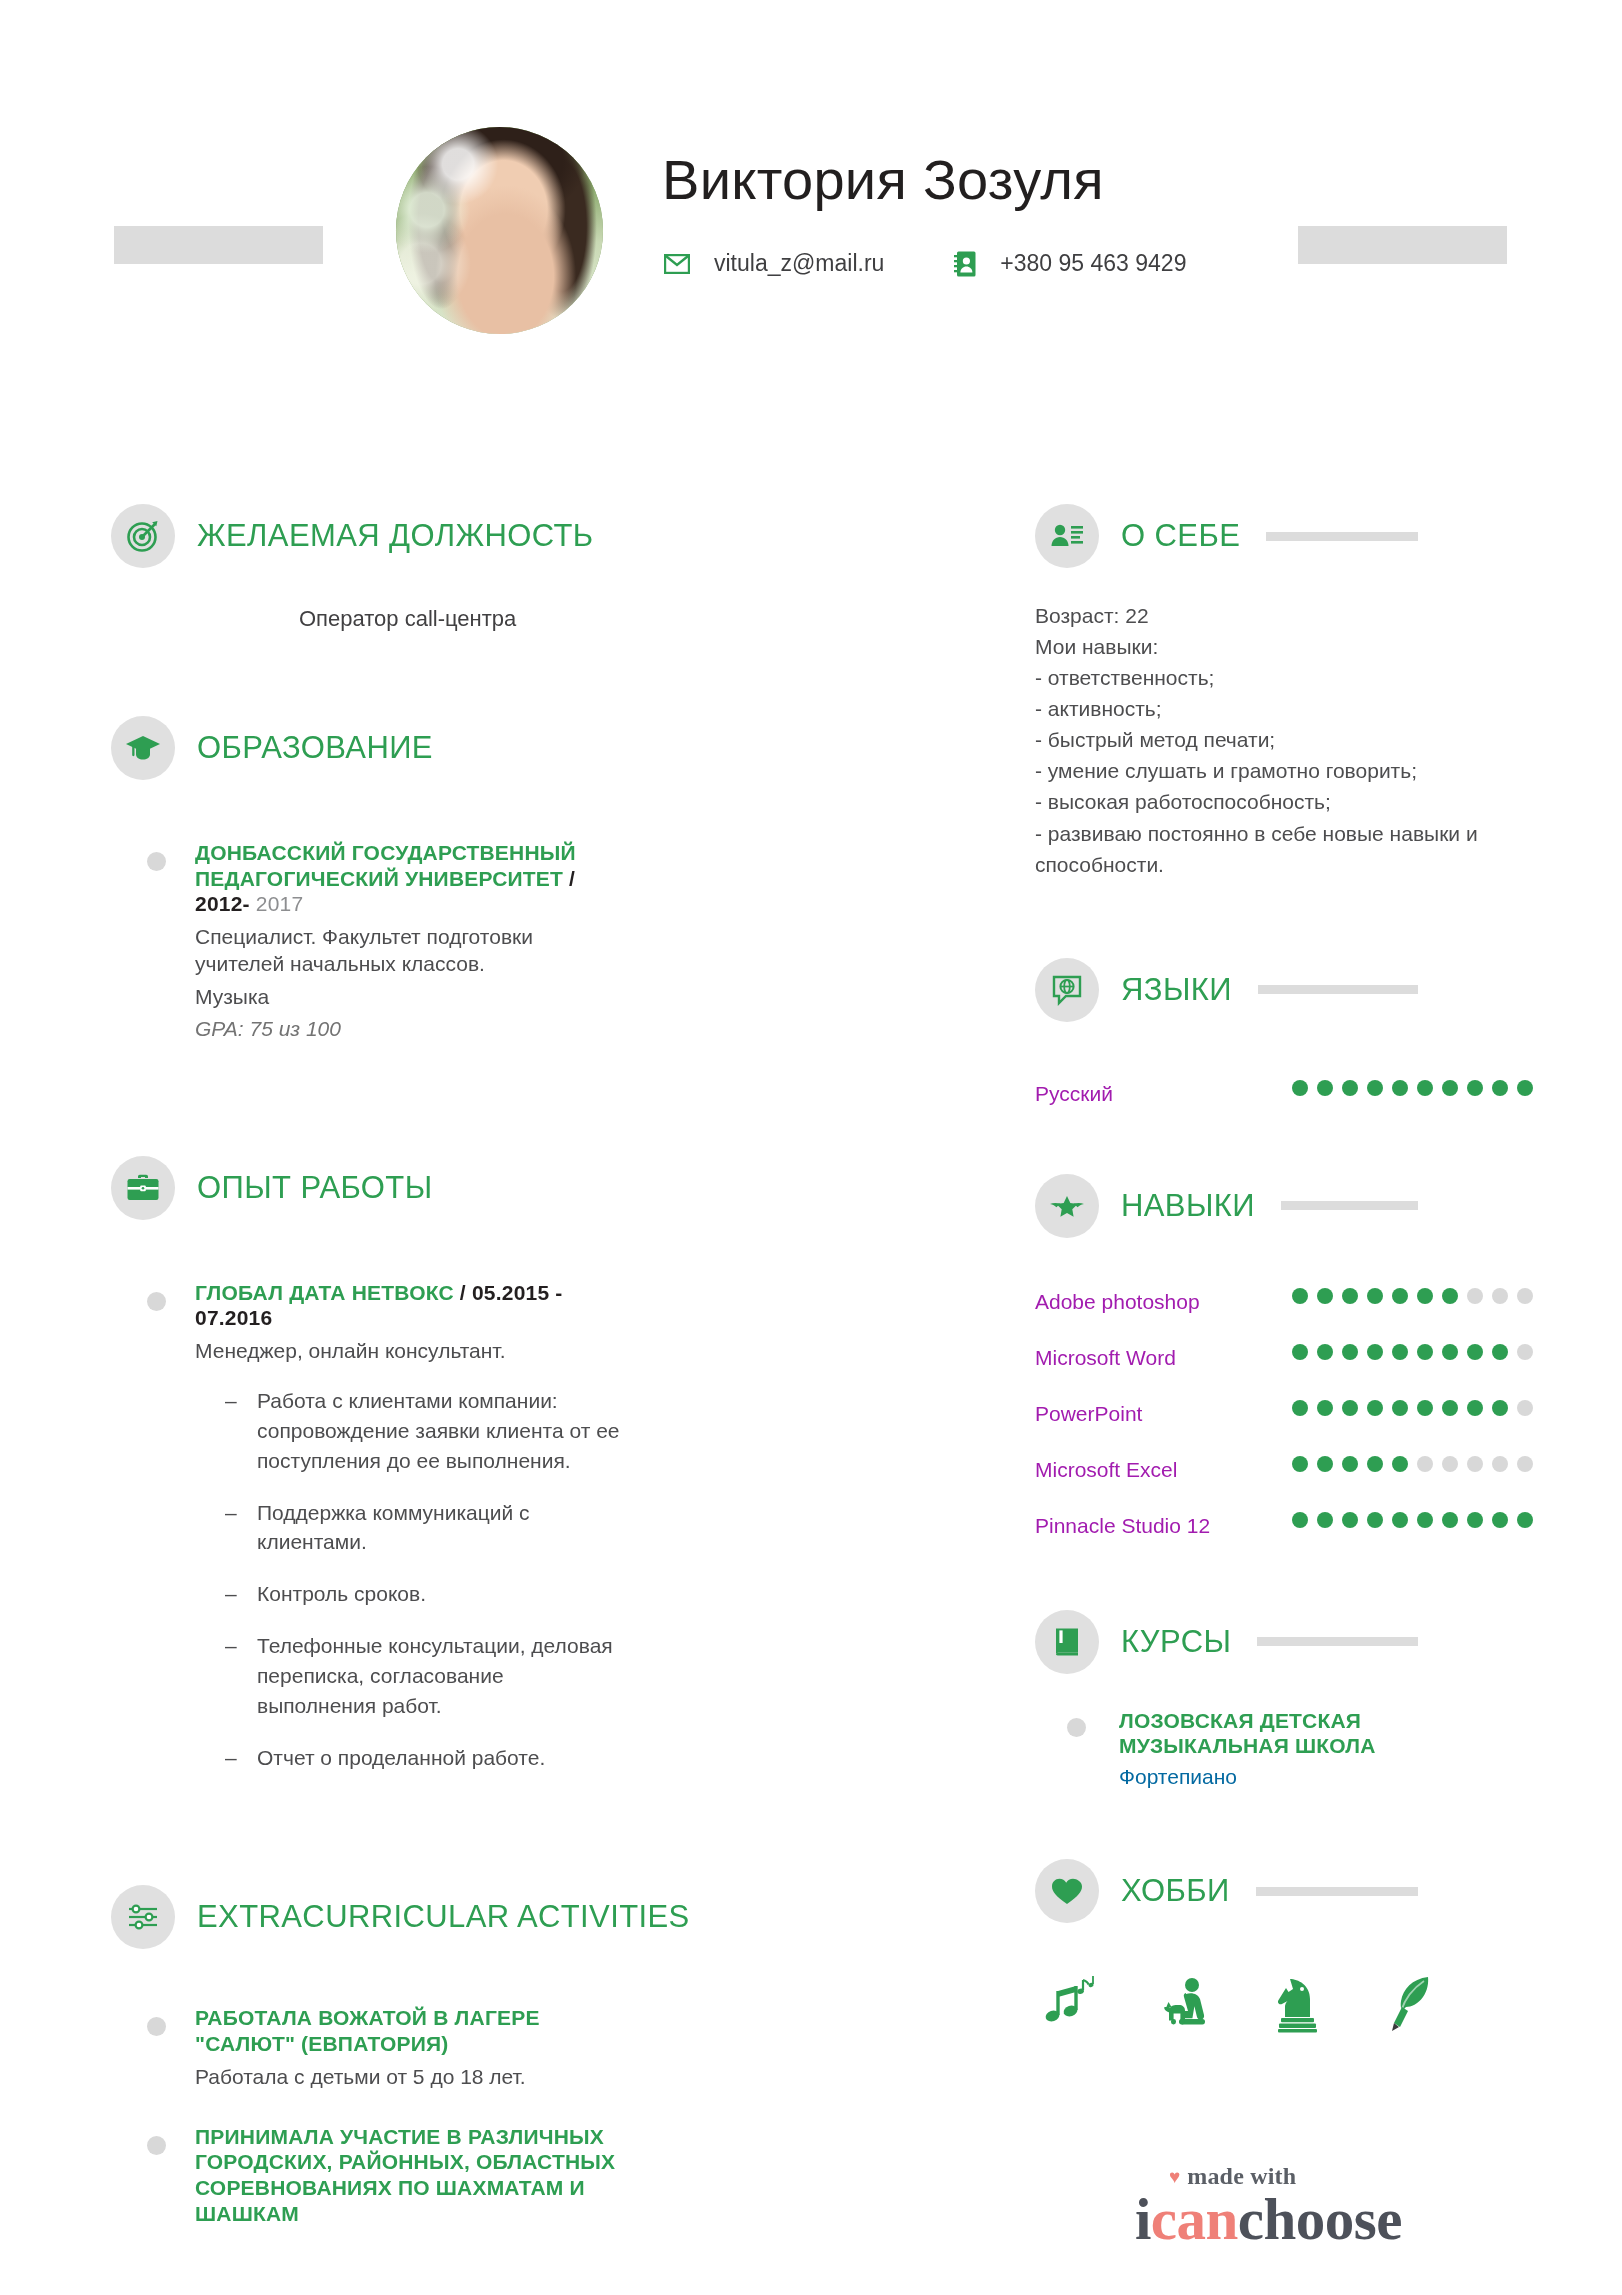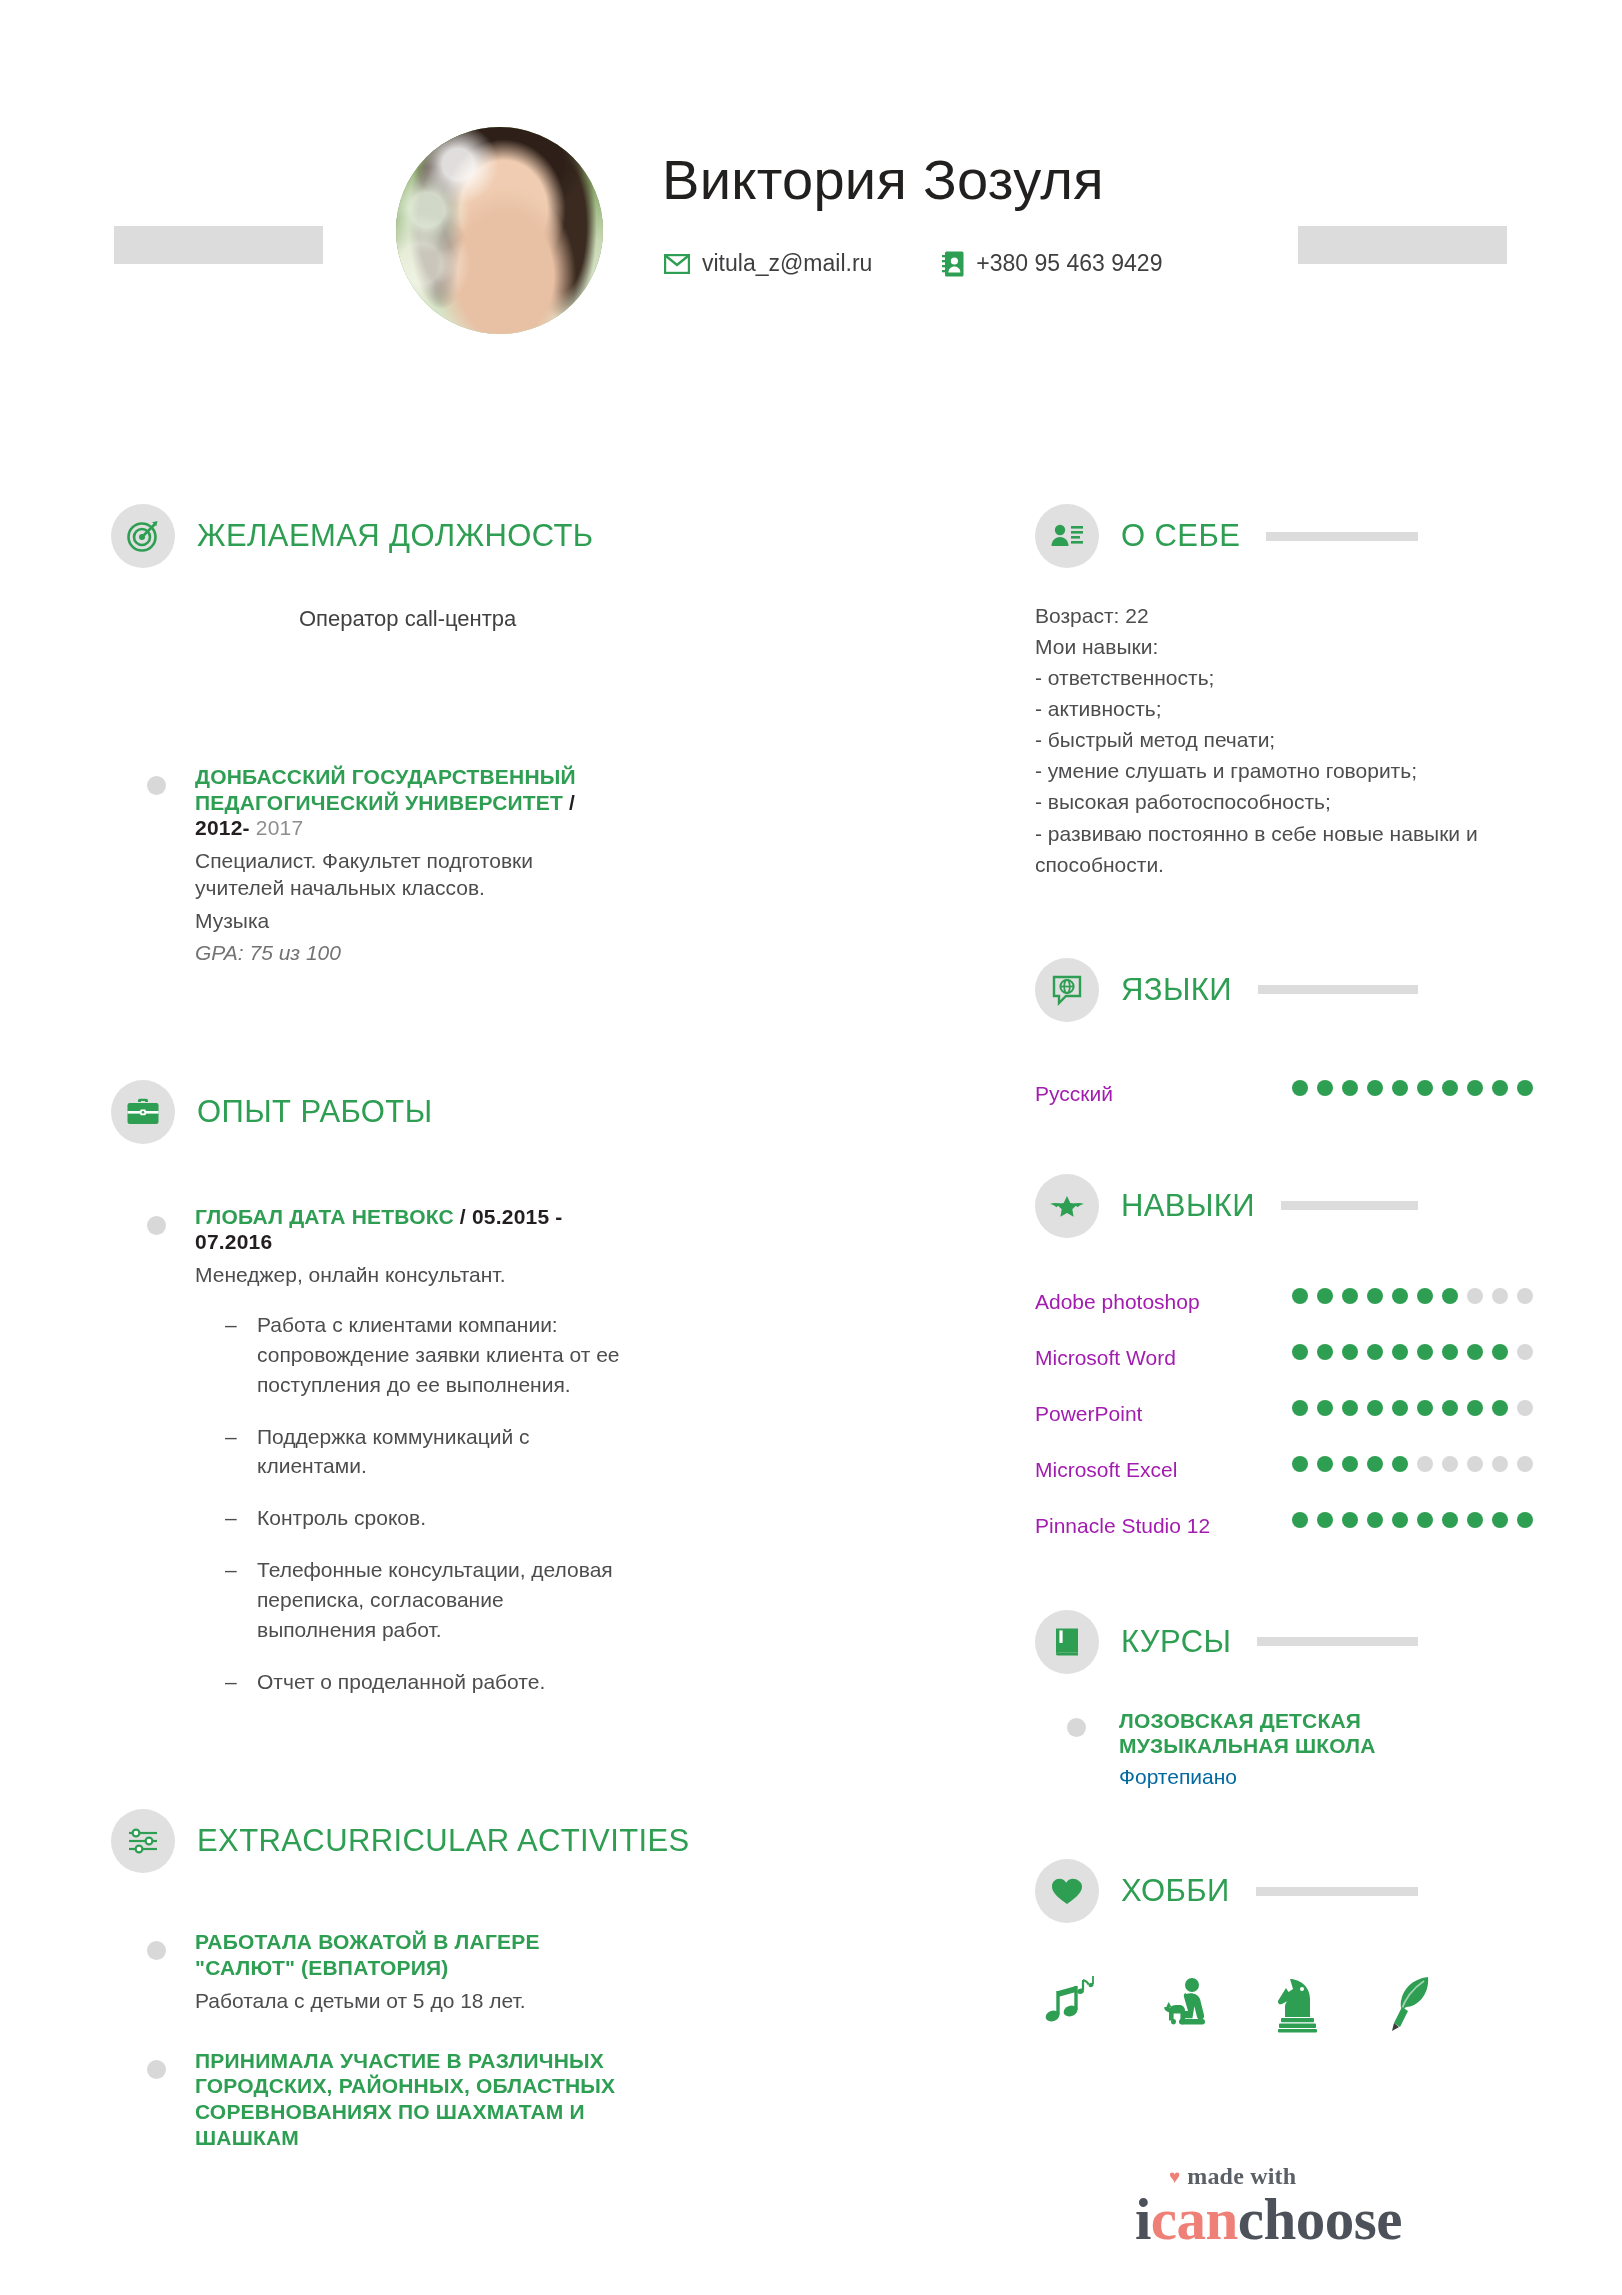--- a/index.html
+++ b/index.html
@@ -80,21 +80,21 @@
     left: 664px;
     top: 141px;
     display: flex;
     align-items: center;
     gap: 70px;
     white-space: nowrap;
   }
   .contact {
     display: flex;
     align-items: center;
-    gap: 12px;
+    gap: 24px;
     font-size: 23px;
     color: #3f3f41;
   }
   .contact svg { display: block; }
 
   
   .col-left {
     position: absolute;
     left: 0;
     top: 498px;
@@ -368,20 +368,31 @@
             <path d="M26.2 3.2 L31.5 2 L30.3 7.3 Z" fill="#2e9e52"></path>
           </svg>
         </span>
         <span class="sec-title">ЖЕЛАЕМАЯ ДОЛЖНОСТЬ</span>
         <span class="sec-rule"></span>
       </div>
       <div class="objective">Оператор call-центра</div>
     </section>
 
     <section class="sec" style="margin-top:78px">
+      <div class="sec-head">
+        <span class="sec-icon">
+          <svg width="36" height="30" viewBox="0 0 36 30">
+            <path d="M18 3 L35 11 L18 19 L1 11 Z" fill="#2e9e52"></path>
+            <path d="M11 14.5 v7 c0 3 3.3 5 7 5 s7-2 7-5 v-7 L18 18 Z" fill="#2e9e52"></path>
+            <rect x="7.2" y="12.2" width="2.3" height="11" rx="1.1" fill="#2e9e52"></rect>
+          </svg>
+        </span>
+        <span class="sec-title">ОБРАЗОВАНИЕ</span>
+        <span class="sec-rule"></span>
+      </div>
       <div class="body-left" style="padding-top:26px">
         <div class="entry">
           <span class="dot"></span>
           <div class="entry-title">
             <span>ДОНБАССКИЙ ГОСУДАРСТВЕННЫЙ ПЕДАГОГИЧЕСКИЙ УНИВЕРСИТЕТ</span>
             <span class="sep">/</span>
             <span class="d1">2012</span><span class="d1">-</span>
             <span class="d2">2017</span>
           </div>
           <div class="entry-sub">Специалист. Факультет подготовки учителей начальных классов.</div>

